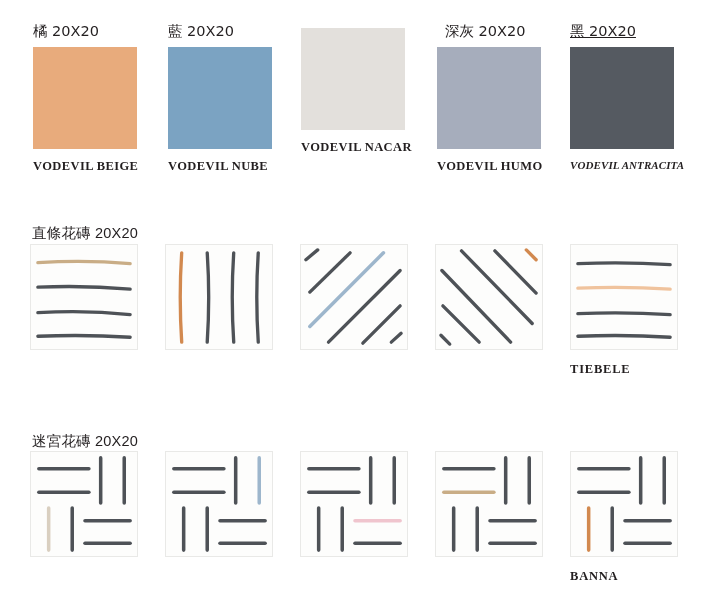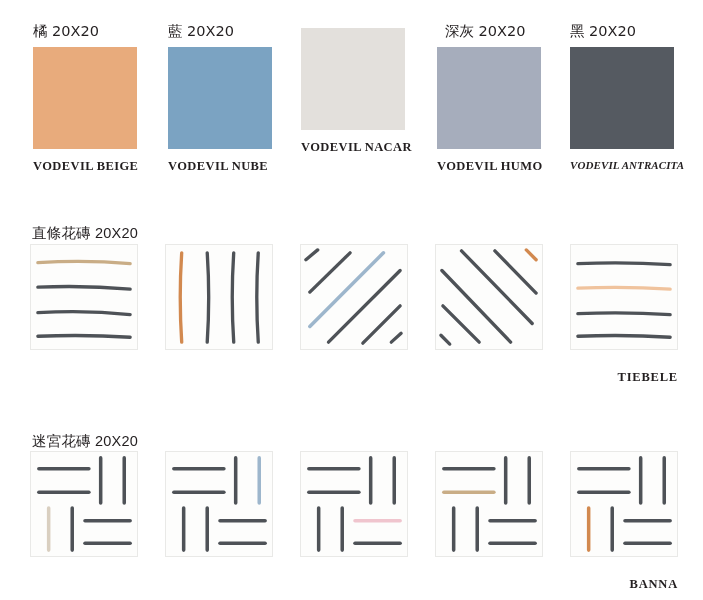--- a/index.html
+++ b/index.html
@@ -74,22 +74,21 @@
     box-sizing: border-box;
     display: block;
   }
   .tile svg {
     display: block;
     width: 100%;
     height: 100%;
   }
 
   .tile-caption {
-    margin-top: 20px;
-    text-align: right;
+    margin-top: 12px;
     font-family: "Liberation Serif", "DejaVu Serif", serif;
     font-weight: bold;
     font-size: 12.5px;
     letter-spacing: 0.8px;
     color: #231f20;
     white-space: nowrap;
   }
 </style>
 </head>
 <body>
@@ -115,21 +114,21 @@
       <div class="swatch-caption">VODEVIL NACAR</div>
     </div>
 
     <div class="cell" style="left:437px;">
       <div style="font-size:14.5px;font-family:'DejaVu Sans','Liberation Sans',sans-serif;white-space:nowrap;margin-left:8px;">深灰 20X20</div>
       <div class="swatch" style="margin-top:6px;background:#a6adbc;"></div>
       <div class="swatch-caption">VODEVIL HUMO</div>
     </div>
 
     <div class="cell" style="left:570px;">
-      <div style="font-size:14.5px;font-family:'DejaVu Sans','Liberation Sans',sans-serif;white-space:nowrap;">黑 20X20</div>
+      <div style="font-size:14.5px;font-family:'DejaVu Sans','Liberation Sans',sans-serif;white-space:nowrap;text-decoration:underline;">黑 20X20</div>
       <div class="swatch" style="margin-top:6px;background:#555a61;"></div>
       <div class="swatch-caption narrow">VODEVIL ANTRACITA</div>
     </div>
 
   </div>
 
   <div class="section-heading" style="left:32px;top:224px;">直條花磚 20X20</div>
 
   <div class="row" style="top:244px;">
 

